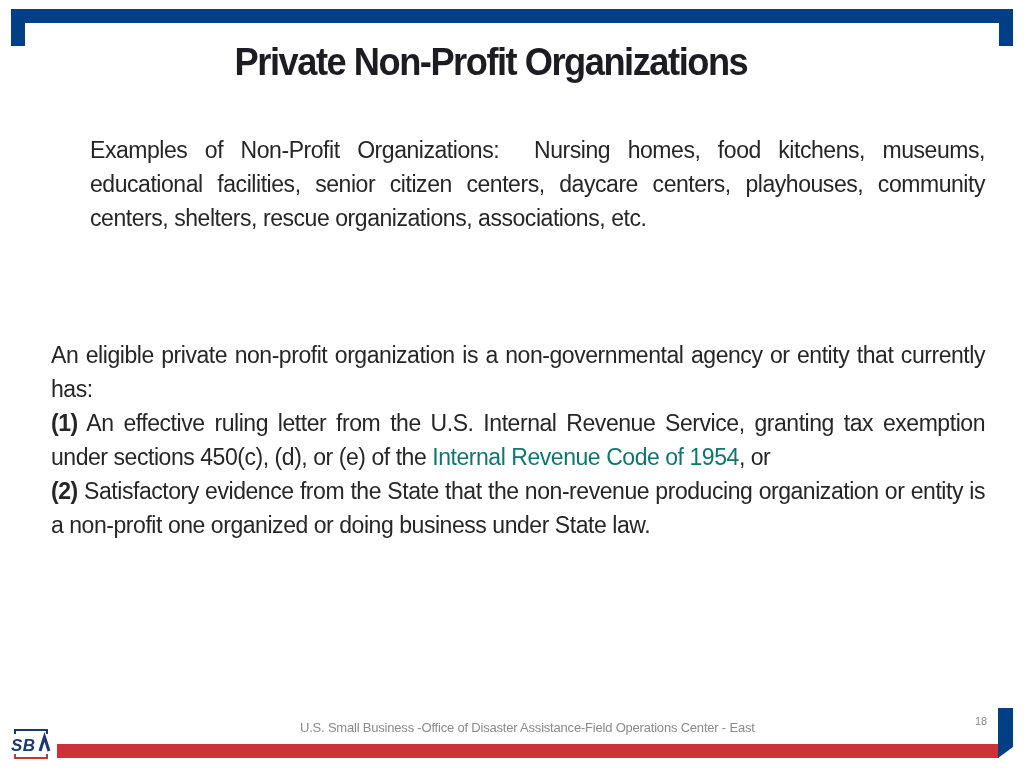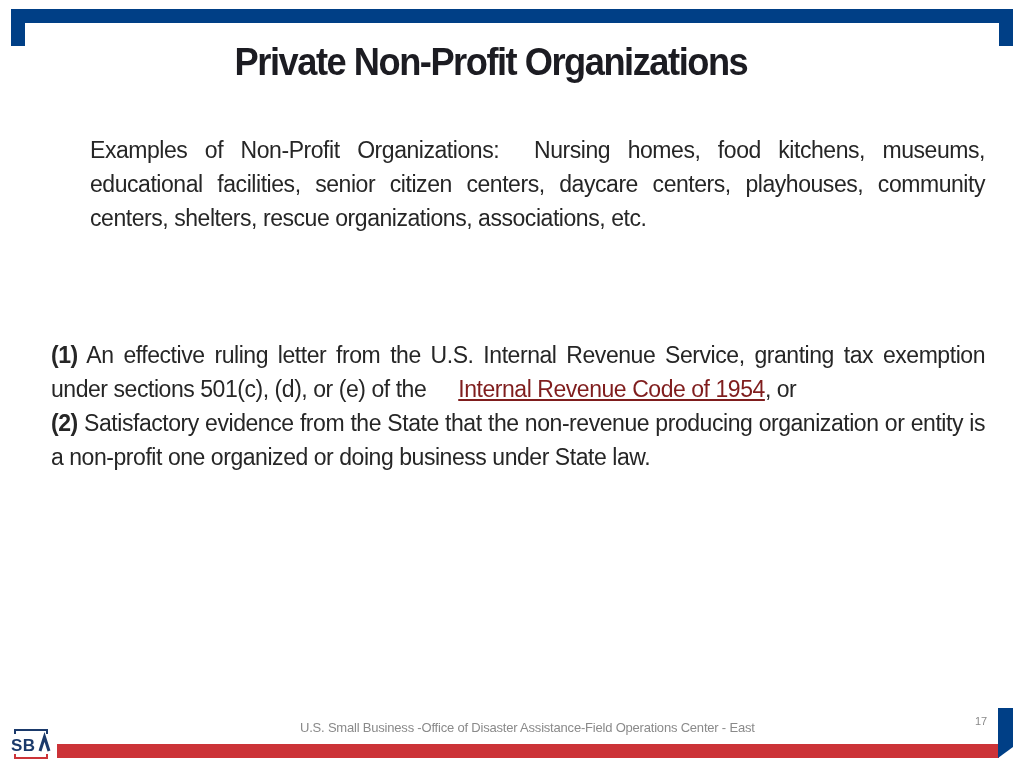--- a/index.html
+++ b/index.html
@@ -63,23 +63,21 @@
       text-align: justify;
       color: #262626;
       letter-spacing: -0.45px;
       word-spacing: 0px;
     }
     .para-examples { top: 133px; }
     .para-eligible { top: 338px; }
     .content p { margin: 0; }
     .content b { font-weight: bold; }
     .link-irc {
-      text-decoration: underline;
-      color: #7f1d1d;
-      margin-left: 26px;
+      color: #0f766e;
     }
     .footer-text {
       position: absolute;
       left: 300px;
       top: 720px;
       font-family: "Liberation Sans", sans-serif;
       font-size: 13px;
       color: #8a8a8a;
       letter-spacing: -0.2px;
       white-space: nowrap;
@@ -108,42 +106,44 @@
       height: 50px;
       background: #003f86;
       clip-path: polygon(0 0, 100% 0, 100% 78%, 0 100%);
     }
     .sba-logo {
       position: absolute;
       left: 10px;
       top: 728px;
       width: 42px;
       height: 32px;
+      font-style: italic;
     }
   </style>
 </head>
 <body>
 
 <div class="frame-top"></div>
 <div class="frame-left-leg"></div>
 <div class="frame-right-leg"></div>
 
 <h1 class="slide-title" style="margin:0;">Private Non-Profit Organizations</h1>
 
 <div class="content para-examples">
   <p style="white-space: pre-wrap; margin-left: 39px;">Examples of Non-Profit Organizations:  Nursing homes, food kitchens, museums, educational facilities, senior citizen centers, daycare centers, playhouses, community centers, shelters, rescue organizations, associations, etc.</p>
 </div>
 
 <div class="content para-eligible">
-  <p><b>(1)</b><span> An effective ruling letter from the U.S. Internal Revenue Service, granting tax exemption under sections 501(c), (d), or (e) of the </span><a class="link-irc">Internal Revenue Code of 1954</a><span>, or</span></p>
+  <p>An eligible private non-profit organization is a non-governmental agency or entity that currently has:</p>
+  <p><b>(1)</b><span> An effective ruling letter from the U.S. Internal Revenue Service, granting tax exemption under sections 450(c), (d), or (e) of the </span><a class="link-irc">Internal Revenue Code of 1954</a><span>, or</span></p>
   <p><b>(2)</b><span> Satisfactory evidence from the State that the non-revenue producing organization or entity is a non-profit one organized or doing business under State law.</span></p>
 </div>
 
 <div class="footer-text">U.S. Small Business -Office of Disaster Assistance-Field Operations Center - East</div>
-<div class="page-number">17</div>
+<div class="page-number">18</div>
 
 <div class="footer-red-bar"></div>
 <div class="footer-blue-piece"></div>
 
 <div class="sba-logo">
   <svg width="42" height="32" viewBox="0 0 42 32" xmlns="http://www.w3.org/2000/svg">
     <path d="M5 6 V2 H37 V6" fill="none" stroke="#1b3a6b" stroke-width="2"></path>
     <path d="M5 26 V30 H37 V26" fill="none" stroke="#cc3338" stroke-width="2"></path>
     <text x="1" y="23" font-family="Liberation Sans, sans-serif" font-weight="bold" font-size="17" fill="#1b3a6b" letter-spacing="0.5">SB</text>
     <path d="M30 23 L34.5 9 L39 23" fill="none" stroke="#1b3a6b" stroke-width="3"></path>

